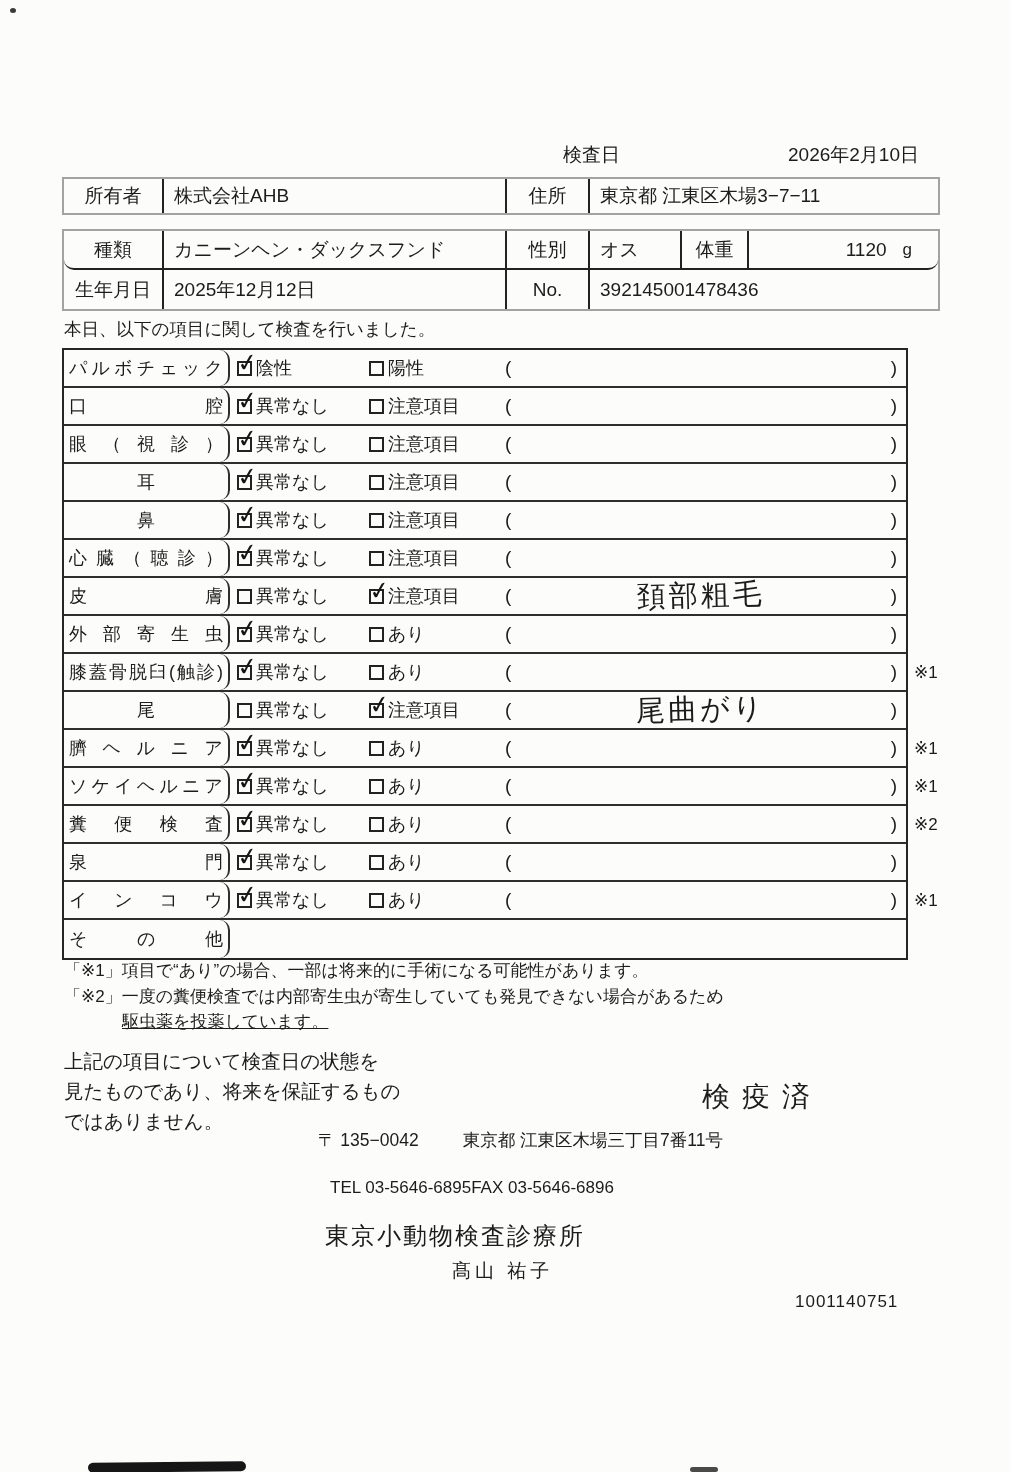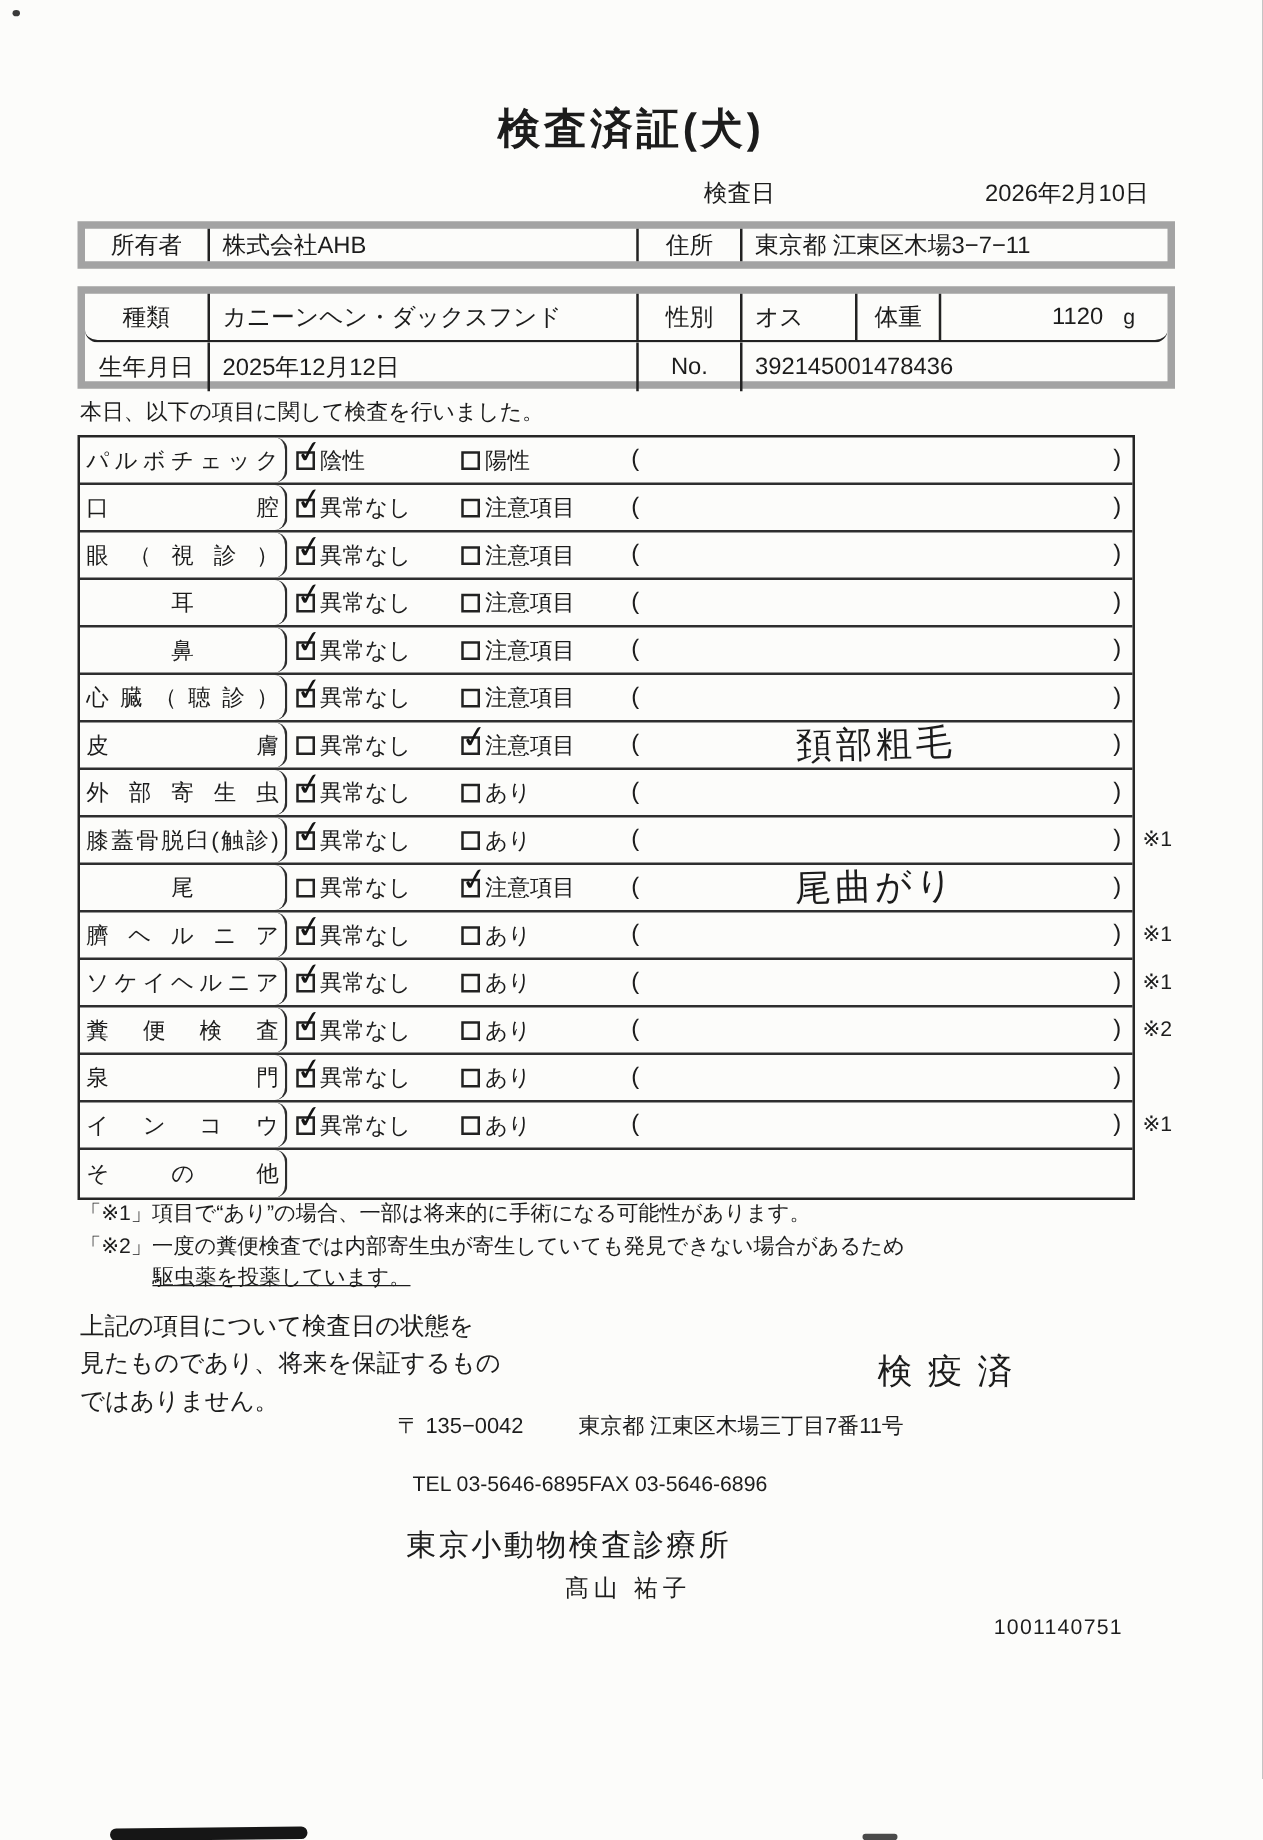--- a/index.html
+++ b/index.html
@@ -10,21 +10,21 @@
     background:#fcfcfa; color:#1c1c1c; overflow:hidden;
   }
 
   
   .title { position:absolute; top:80px; left:0; width:100%; text-align:center;
            font-size:34px; font-weight:600; letter-spacing:3px; }
   .date-label { position:absolute; top:142px; left:563px; font-size:19px; }
   .date-value { position:absolute; top:142px; left:788px; font-size:19px; }
 
   
-  .tbl { position:absolute; left:62px; width:878px; border:6px solid #a3a3a3; background:transparent; }
+  .tbl { position:absolute; left:62px; width:878px; border:2px solid #a3a3a3; background:transparent; }
   .tbl-owner { top:177px; height:38px; display:flex; }
   .tbl-pet   { top:229px; height:82px; }
   .trow { display:flex; height:39px; }
   .trow.first { border-bottom:2px solid #222;border-radius:10px; }
   .cell { display:flex; align-items:center; font-size:19px; overflow:hidden; }
   .cell.lab { justify-content:center; border-right:2px solid #222; flex:none; }
   .cell.val { padding-left:10px; border-right:2px solid #222; flex:none; }
   .w100 { width:100px; } .w343 { width:343px; } .w83 { width:83px; }
   .w92 { width:92px; } .w67 { width:67px; }
   .cell.grow { flex:1; border-right:none; padding-left:10px; }
@@ -71,21 +71,20 @@
              background:#161616; border-radius:5px; transform:rotate(-0.6deg); }
   .smudge2 { position:absolute; left:690px; top:1467px; width:28px; height:5px;
              background:#4a4a4a; border-radius:3px; }
   .dot-tl { position:absolute; left:10px; top:8px; width:6px; height:5px; background:#3a3a3a; border-radius:50%; }
 </style>
 </head>
 <body>
 
 <div class="page">
 
-  <div class="title">検査済証(犬)</div>
 
   <div class="date-label">検査日</div>
   <div class="date-value">2026年2月10日</div>
 
   <div class="tbl tbl-owner">
     <div class="cell lab w100">所有者</div>
     <div class="cell val w343">株式会社AHB</div>
     <div class="cell lab w83">住所</div>
     <div class="cell grow">東京都 江東区木場3−7−11</div>
   </div>

